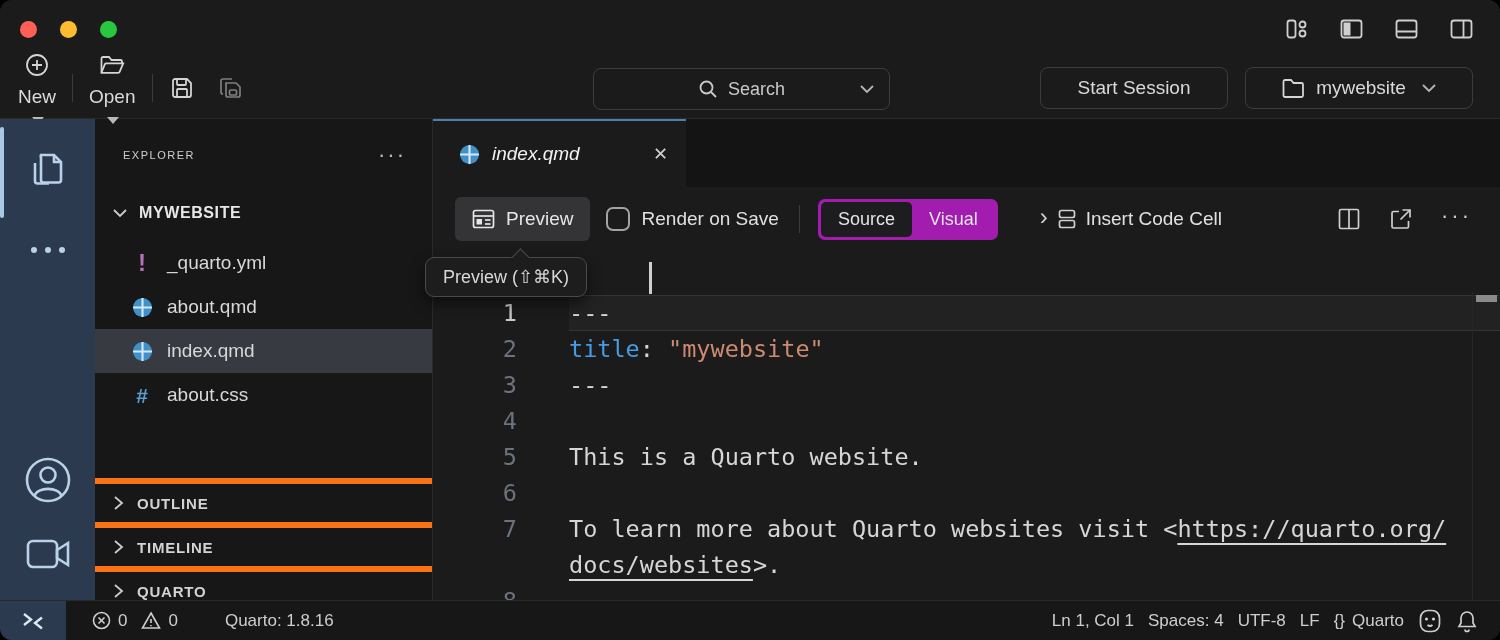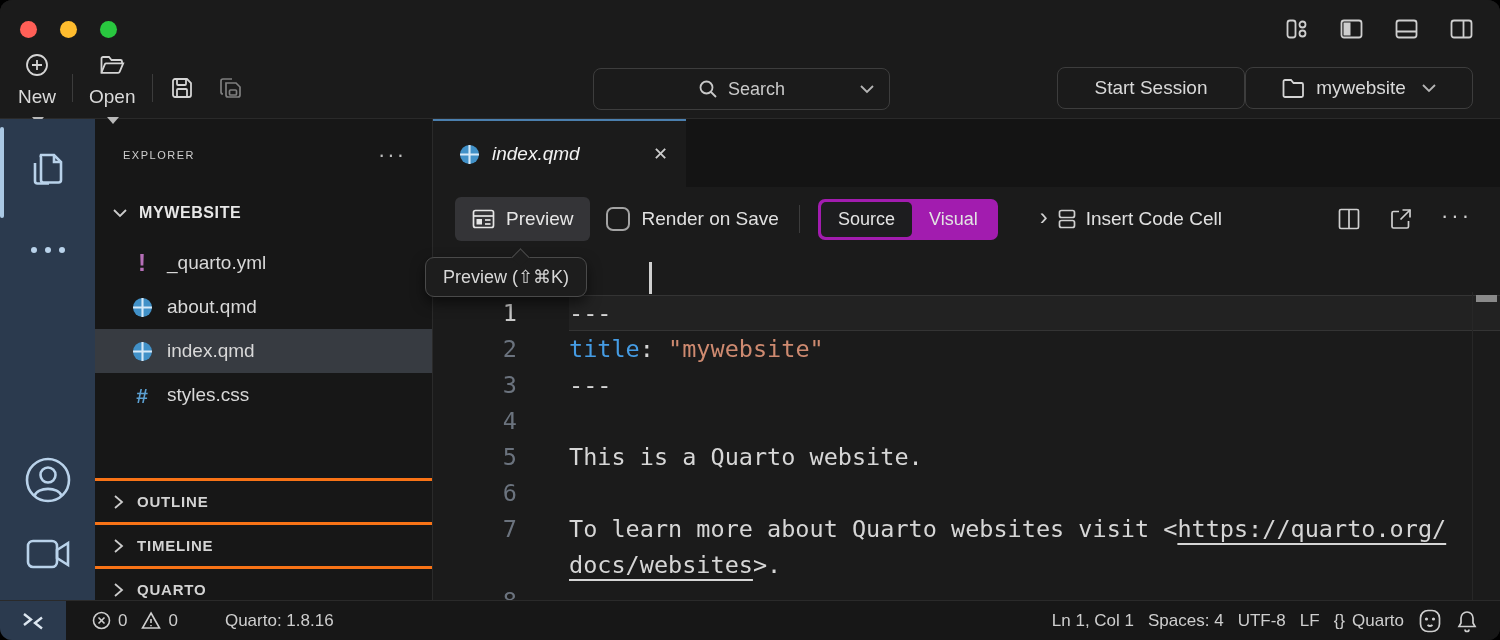--- a/index.html
+++ b/index.html
@@ -20,21 +20,21 @@
   .title{position:absolute;left:0;right:0;text-align:center;font-size:19px;font-weight:600;color:#dcdcdc;}
   .tb-icons{margin-left:auto;display:flex;gap:30px;padding-right:26px;position:relative;}
   
   .toolbar{height:61px;flex:none;display:flex;align-items:center;padding-left:18px;border-bottom:1px solid var(--border);position:relative;background:var(--chrome);}
   .tbtn{display:flex;align-items:center;gap:9px;font-size:19px;color:#dadada;cursor:default;flex-direction:column;}
   .caret{width:0;height:0;border-left:6px solid transparent;border-right:6px solid transparent;border-top:7px solid #b9b9b9;margin-left:2px;}
   .vdiv{width:1px;height:28px;background:#3c3c3c;margin:0 16px;}
   .searchbox{position:absolute;left:593px;top:10px;width:297px;height:42px;border:1px solid #3d3d3d;border-radius:8px;
     display:flex;align-items:center;justify-content:center;gap:10px;font-size:18px;color:#c9c9c9;}
   .searchbox .chev{position:absolute;right:14px;top:14px;}
-  .right-btns{margin-left:auto;display:flex;padding-right:27px;align-items:center;}
+  .right-btns{margin-left:auto;display:flex;gap:17px;padding-right:27px;align-items:center;}
   .outline-btn{height:42px;border:1px solid #3d3d3d;border-radius:8px;display:flex;align-items:center;justify-content:center;gap:11px;font-size:19px;color:#d9d9d9;}
   .start{width:188px;} .project{width:228px;}
   
   .main{flex:1;display:flex;min-height:0;}
   .activitybar{width:95px;flex:none;background:var(--activity);position:relative;display:flex;flex-direction:column;align-items:center;}
   .ab-indicator{position:absolute;left:0;top:8px;width:4px;height:91px;background:#aac8e4;border-radius:2px;}
   .ab-top{height:102px;display:flex;align-items:center;}
   .ab-dots{height:58px;display:flex;align-items:center;gap:8px;}
   .ab-dots i{width:6px;height:6px;border-radius:50%;background:var(--abicon);}
   .ab-spacer{flex:1;}
@@ -46,21 +46,21 @@
   .side-header .more{margin-left:auto;font-size:22px;color:#bdbdbd;letter-spacing:2px;}
   .workspace-row{height:36px;margin-top:14px;display:flex;align-items:center;gap:10px;padding-left:16px;font-size:16px;font-weight:700;letter-spacing:.6px;color:#e8e8e8;}
   .file-list{margin-top:10px;}
   .file-row{height:44px;display:flex;align-items:center;gap:14px;padding-left:36px;font-size:19px;color:#d8d8d8;}
   .file-row.selected{background:var(--sel);}
   .file-icon{width:22px;display:flex;justify-content:center;}
   .yaml-bang{font-weight:700;font-size:24px;color:var(--yaml);line-height:1;}
   .css-hash{font-weight:700;font-size:21px;color:var(--css);line-height:1;}
   .side-spacer{flex:1;}
   .side-sections{height:122px;overflow:hidden;flex:none;}
-  .section-row{height:44px;border-top:3px solid #f97316;display:flex;align-items:center;gap:12px;padding-left:16px;
+  .section-row{height:44px;border-top:6px solid #f97316;display:flex;align-items:center;gap:12px;padding-left:16px;
     font-size:15px;font-weight:700;letter-spacing:.8px;color:#d3d3d3;}
   
   .editor{flex:1;min-width:0;display:flex;flex-direction:column;background:var(--editor);position:relative;}
   .tabstrip{height:68px;flex:none;background:var(--strip);display:flex;}
   .tab{width:253px;background:var(--editor);border-top:2px solid var(--accent);display:flex;align-items:center;gap:12px;padding:0 18px 0 26px;}
   .tab .tname{font-size:19px;font-style:italic;color:#f2f2f2;flex:1;}
   .tab .close{font-size:18px;color:#cccccc;}
   .edtoolbar{height:64px;flex:none;display:flex;align-items:center;padding:0 28px 0 22px;background:var(--chrome);}
   .preview-btn{height:44px;background:#343437;border-radius:6px;display:flex;align-items:center;gap:10px;padding:0 16px;font-size:19px;color:#e6e6e6;}
   .checkbox{width:24px;height:24px;border:2px solid #a3a3a3;border-radius:7px;margin:0 12px 0 16px;}
@@ -270,21 +270,21 @@
                 <circle cx="10" cy="10" r="9" fill="var(--qmd)"></circle>
                 <path d="M10 1 V19 M1 10 H19" stroke="#d6e9f8" stroke-width="2" fill="none"></path>
               </svg>
             </span>
             <span>index.qmd</span>
           </div>
           <div class="file-row">
             <span class="file-icon">
               <span class="css-hash">#</span>
             </span>
-            <span>styles.css</span>
+            <span>about.css</span>
           </div>
         </div>
       <div class="side-spacer"></div>
       <div class="side-sections">
           <div class="section-row">
             <svg width="14" height="18" viewBox="0 0 14 18" fill="none" stroke="#cccccc" stroke-width="1.8">
               <polyline points="4,3 11,9 4,15"></polyline>
             </svg>
             <span>OUTLINE</span>
           </div>

